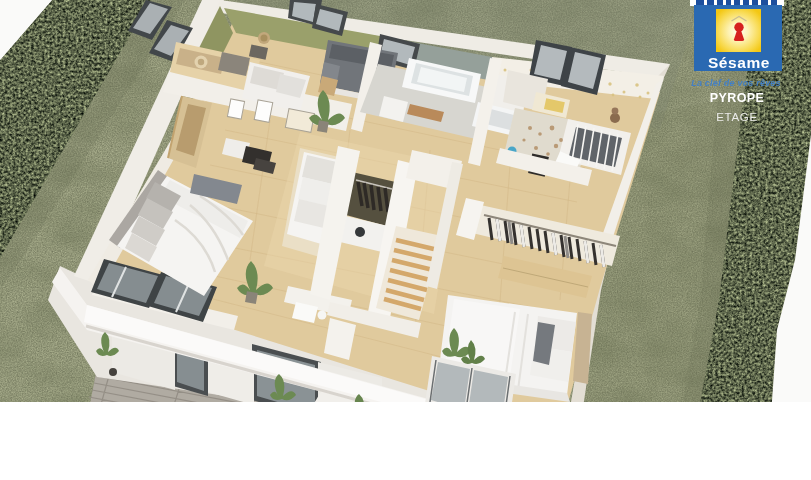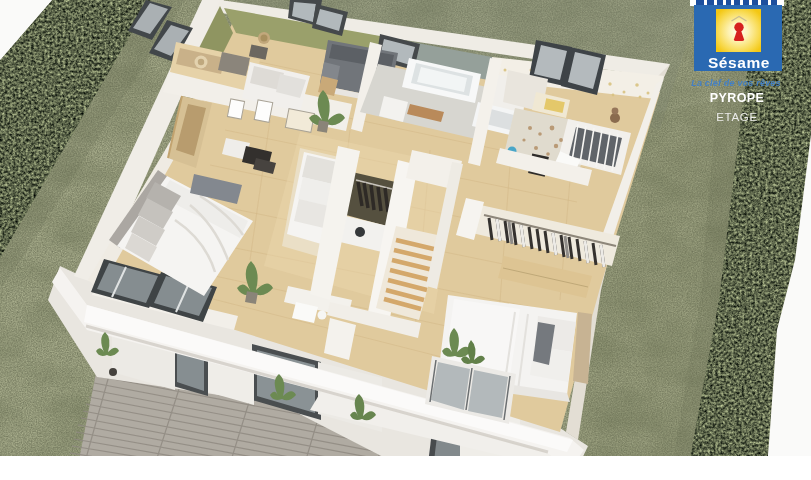--- a/index.html
+++ b/index.html
@@ -1,16 +1,16 @@
 <!DOCTYPE html>
 <html><head>
 <meta charset="utf-8">
 <style>
   html,body{margin:0;padding:0;background:#fff;}
-  #scene{position:relative;width:811px;height:456px;overflow:hidden;font-family:"Liberation Sans",sans-serif;}
+  #scene{position:relative;width:811px;height:402px;overflow:hidden;font-family:"Liberation Sans",sans-serif;}
 </style>
 </head>
 <body>
 <div id="scene">
 <svg width="811" height="480" viewBox="0 0 811 480">
 <defs>
   <filter id="gTex" color-interpolation-filters="sRGB" x="-2%" y="-2%" width="104%" height="104%">
     <feTurbulence type="fractalNoise" baseFrequency="0.8" numOctaves="2" seed="5" result="n"></feTurbulence>
     <feColorMatrix in="n" type="matrix" values="0.30 0 0 0 0.42  0.30 0 0 0 0.44  0.26 0 0 0 0.34  0 0 0 0 1" result="tex"></feColorMatrix>
     <feComposite in="tex" in2="SourceAlpha" operator="in"></feComposite>

